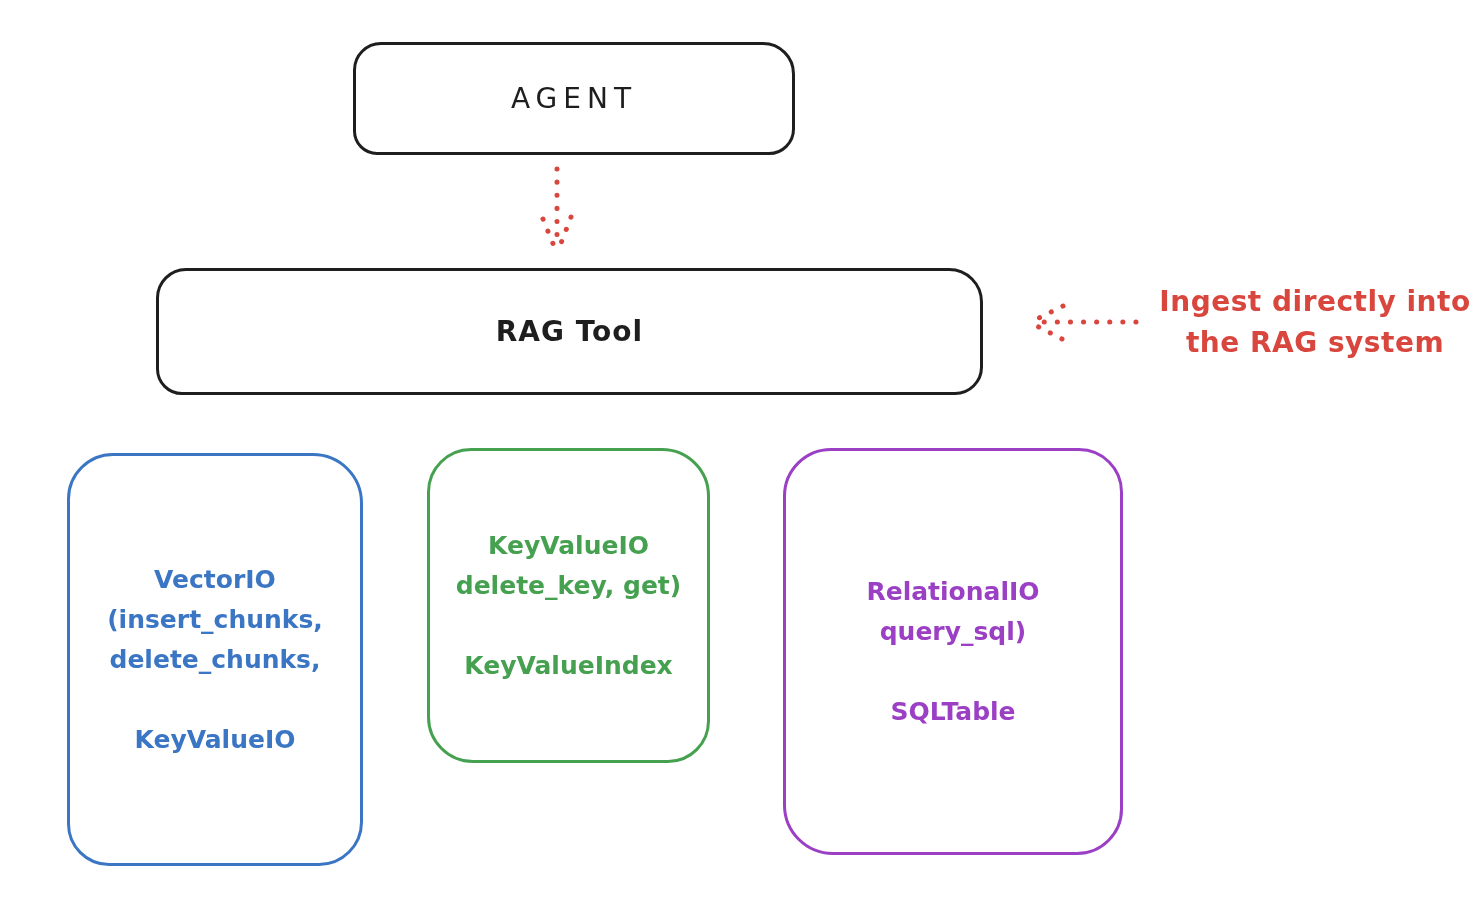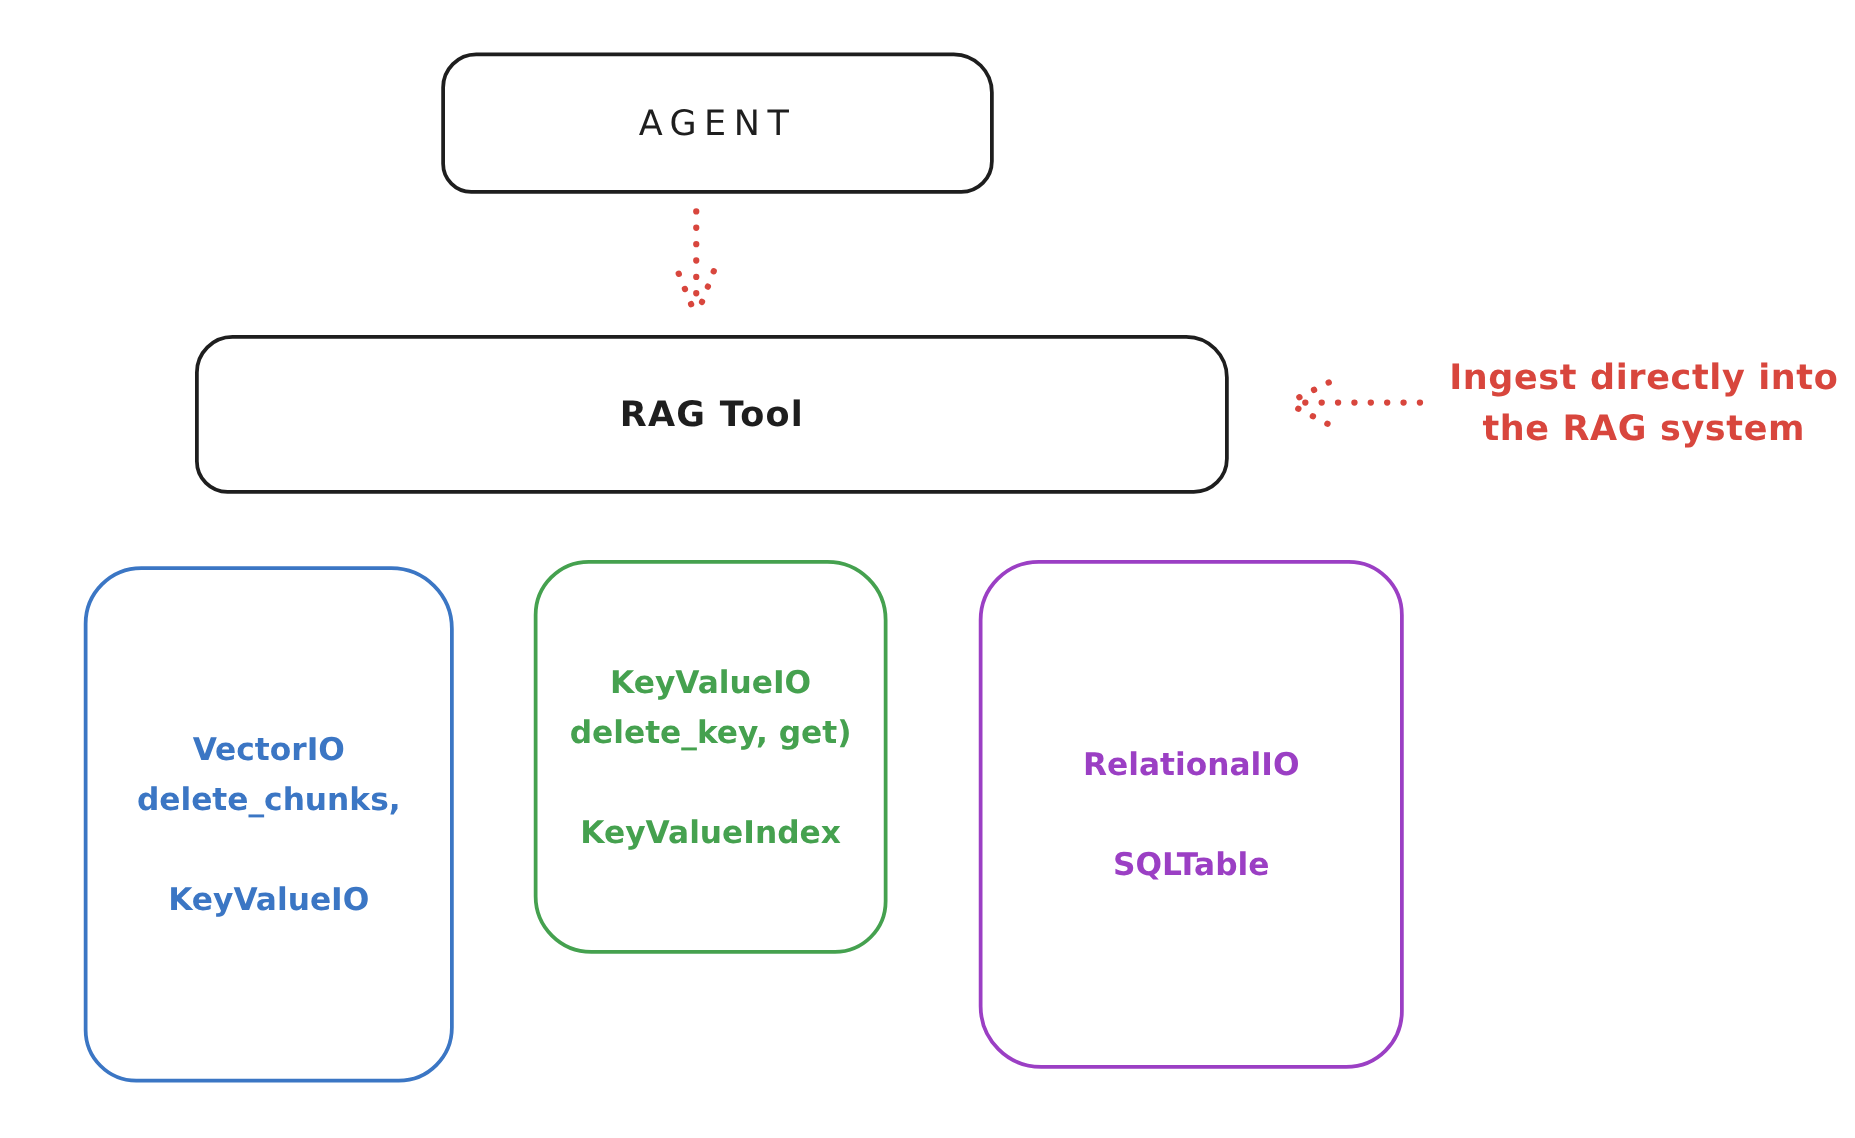--- a/index.html
+++ b/index.html
@@ -131,33 +131,35 @@
   </svg>
 
   <div class="annotation" style="color: rgb(216, 70, 61);">
     <div>Ingest directly into</div>
     <div>the RAG system</div>
   </div>
 
   <div class="node io-box vector-box" style="border-color: rgb(59, 118, 196); color: rgb(59, 118, 196);">
     <div>
       <div class="io-line">VectorIO</div>
+      <div class="io-line">(insert_chunks,</div>
       <div class="io-line">delete_chunks,</div>
     </div>
     <div class="io-index">KeyValueIO</div>
   </div>
 
   <div class="node io-box keyvalue-box" style="border-color: rgb(69, 161, 79); color: rgb(69, 161, 79);">
     <div>
       <div class="io-line">KeyValueIO</div>
       <div class="io-line">delete_key, get)</div>
     </div>
     <div class="io-index">KeyValueIndex</div>
   </div>
 
   <div class="node io-box relational-box" style="border-color: rgb(155, 63, 196); color: rgb(155, 63, 196);">
     <div>
       <div class="io-line">RelationalIO</div>
+      <div class="io-line">query_sql)</div>
     </div>
     <div class="io-index">SQLTable</div>
   </div>
 
 </div>
 
 </body></html>

